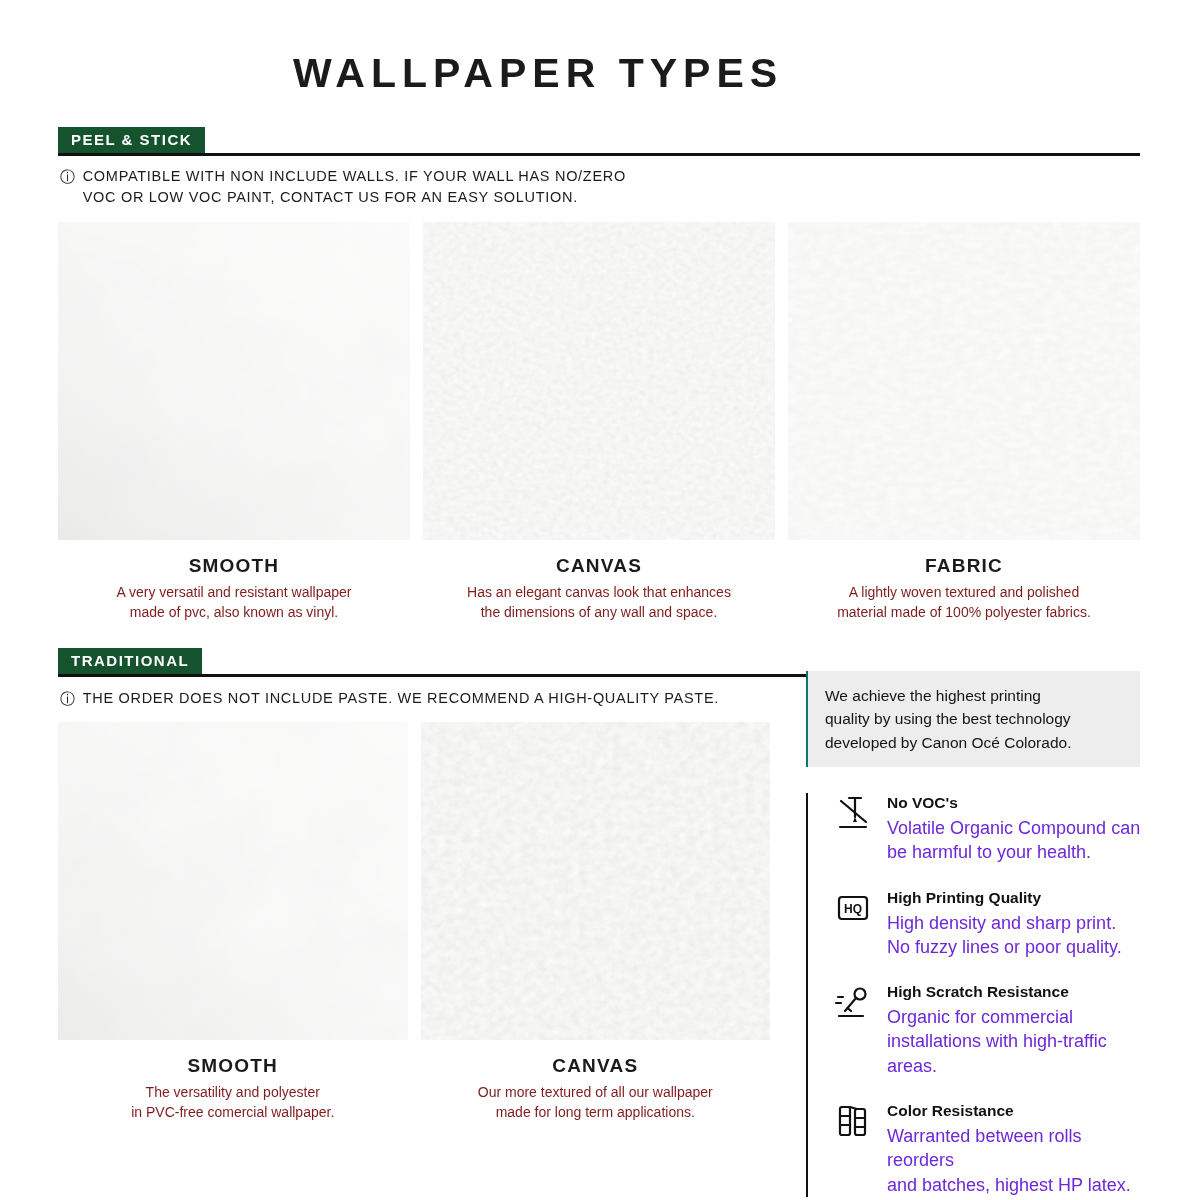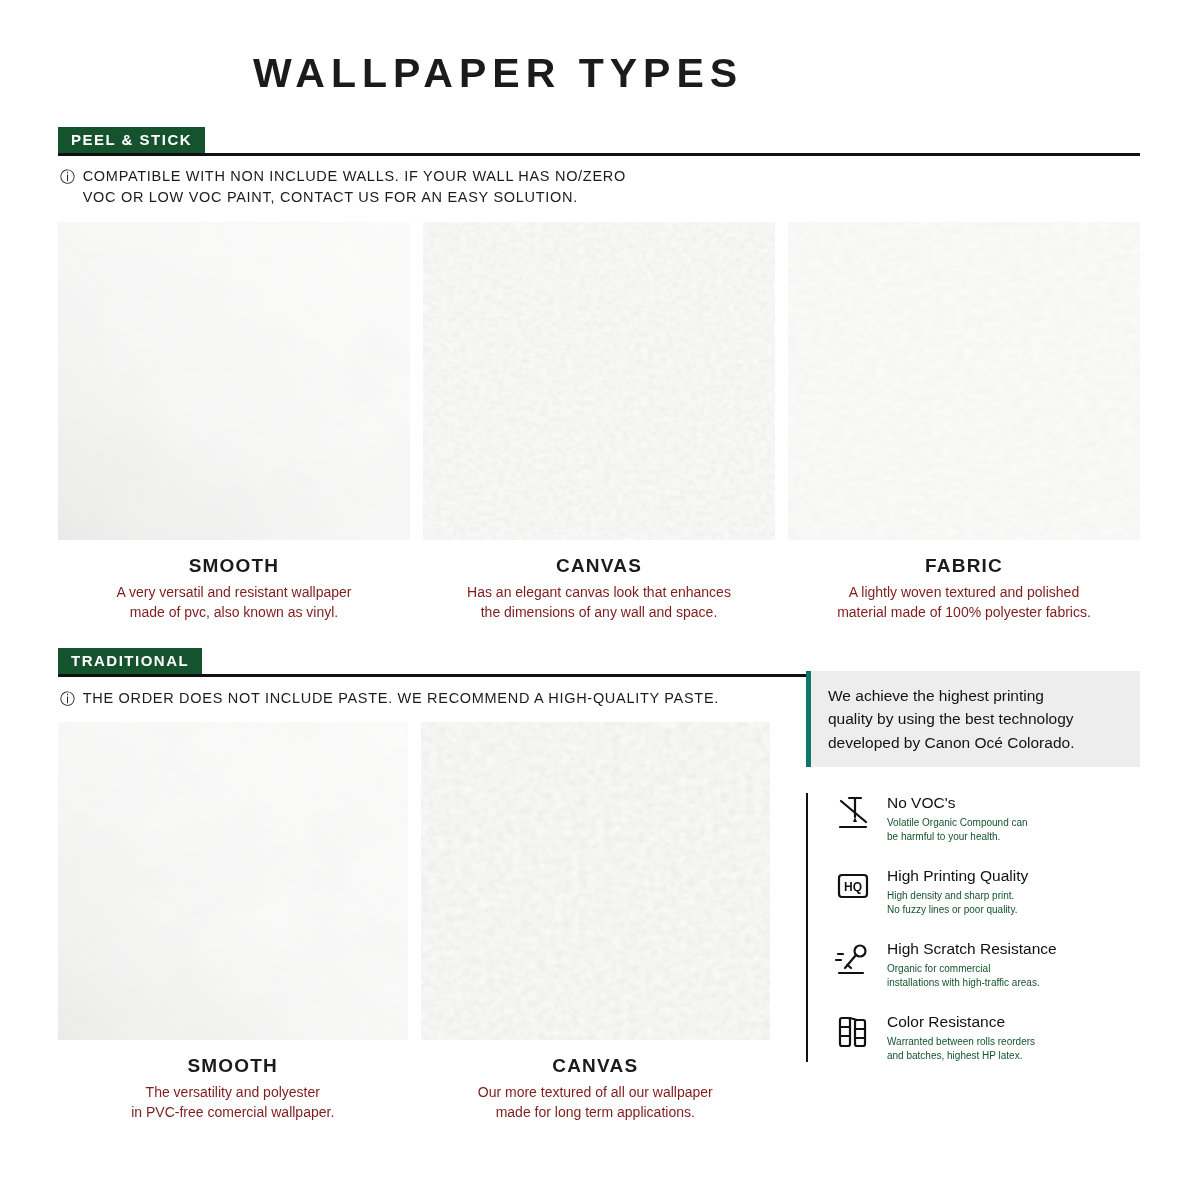--- a/index.html
+++ b/index.html
@@ -3,21 +3,21 @@
 <meta charset="utf-8">
 <style>
   html,body{margin:0;padding:0;background:#ffffff;}
   .page{
     position:relative;width:1200px;height:1200px;background:#ffffff;
     font-family:"Liberation Sans", sans-serif;color:#141414;overflow:hidden;
   }
   
   .title{
     position:absolute;top:50px;left:0;width:996px;text-align:center;
-    font-size:41px;font-weight:700;letter-spacing:6px;color:#1b1b1b;
+    font-size:41px;font-weight:700;letter-spacing:6px;color:#1b1b1b;padding-left:40px;
   }
   
   .section-hdr{position:absolute;left:58px;right:60px;border-bottom:3px solid #111;}
   .section-hdr .section-label{
     display:inline-block;background:#14532d;color:#fff;font-size:15px;font-weight:700;
     letter-spacing:1.5px;padding:4px 13px 5px 13px;margin-bottom:0;
   }
   .hdr-1{top:127px;}
   .hdr-2{top:648px;}
   
@@ -32,33 +32,33 @@
   .row1{position:absolute;left:58px;top:222px;width:1082px;display:flex;gap:13px;}
   .row2{position:absolute;left:58px;top:722px;width:712px;display:flex;gap:13px;}
   .card{flex:1;min-width:0;text-align:center;}
   .tex-wrap{height:318px;overflow:hidden;background:#f1f1f0;}
   .tex-wrap svg{display:block;width:100%;height:100%;}
   .swatch-name{margin-top:15px;font-size:19px;font-weight:700;letter-spacing:1.2px;color:#1b1b1b;}
   .swatch-desc{margin-top:6px;font-size:14px;line-height:1.4;color:#7f1d1d;}
   
   .quote-box{
     position:absolute;left:806px;top:671px;width:334px;box-sizing:border-box;
-    background:#ededed;border-left:5px solid #0f766e;padding:13px 14px 13px 17px;
+    background:#ededed;border-left:2px solid #0f766e;padding:13px 14px 13px 17px;
     font-size:15.5px;line-height:1.5;color:#141414;font-weight:500;
   }
   .features{
     position:absolute;left:806px;top:793px;width:340px;box-sizing:border-box;
     border-left:2px solid #111;padding-left:25px;
     display:flex;flex-direction:column;gap:23px;
   }
   .feature{display:flex;gap:14px;align-items:flex-start;}
   .f-icon{flex:0 0 40px;width:40px;height:40px;}
   .f-icon svg{display:block;width:40px;height:40px;}
-  .f-title{font-size:15.5px;font-weight:400;color:#111;margin-top:1px;}
-  .f-desc{margin-top:4px;font-size:10px;line-height:1.35;color:#14532d;}
+  .f-title{font-size:15.5px;font-weight:700;color:#111;margin-top:1px;}
+  .f-desc{margin-top:4px;font-size:18px;line-height:1.35;color:#6d28d9;}
   .defs-svg{position:absolute;width:0;height:0;overflow:hidden;}
 </style>
 </head>
 <body>
 
 <svg class="defs-svg" aria-hidden="true">
   <defs>
     <filter id="fSmooth" x="0" y="0" width="100%" height="100%">
       <feTurbulence type="fractalNoise" baseFrequency="0.009" numOctaves="5" seed="7"></feTurbulence>
       <feColorMatrix type="saturate" values="0"></feColorMatrix>

